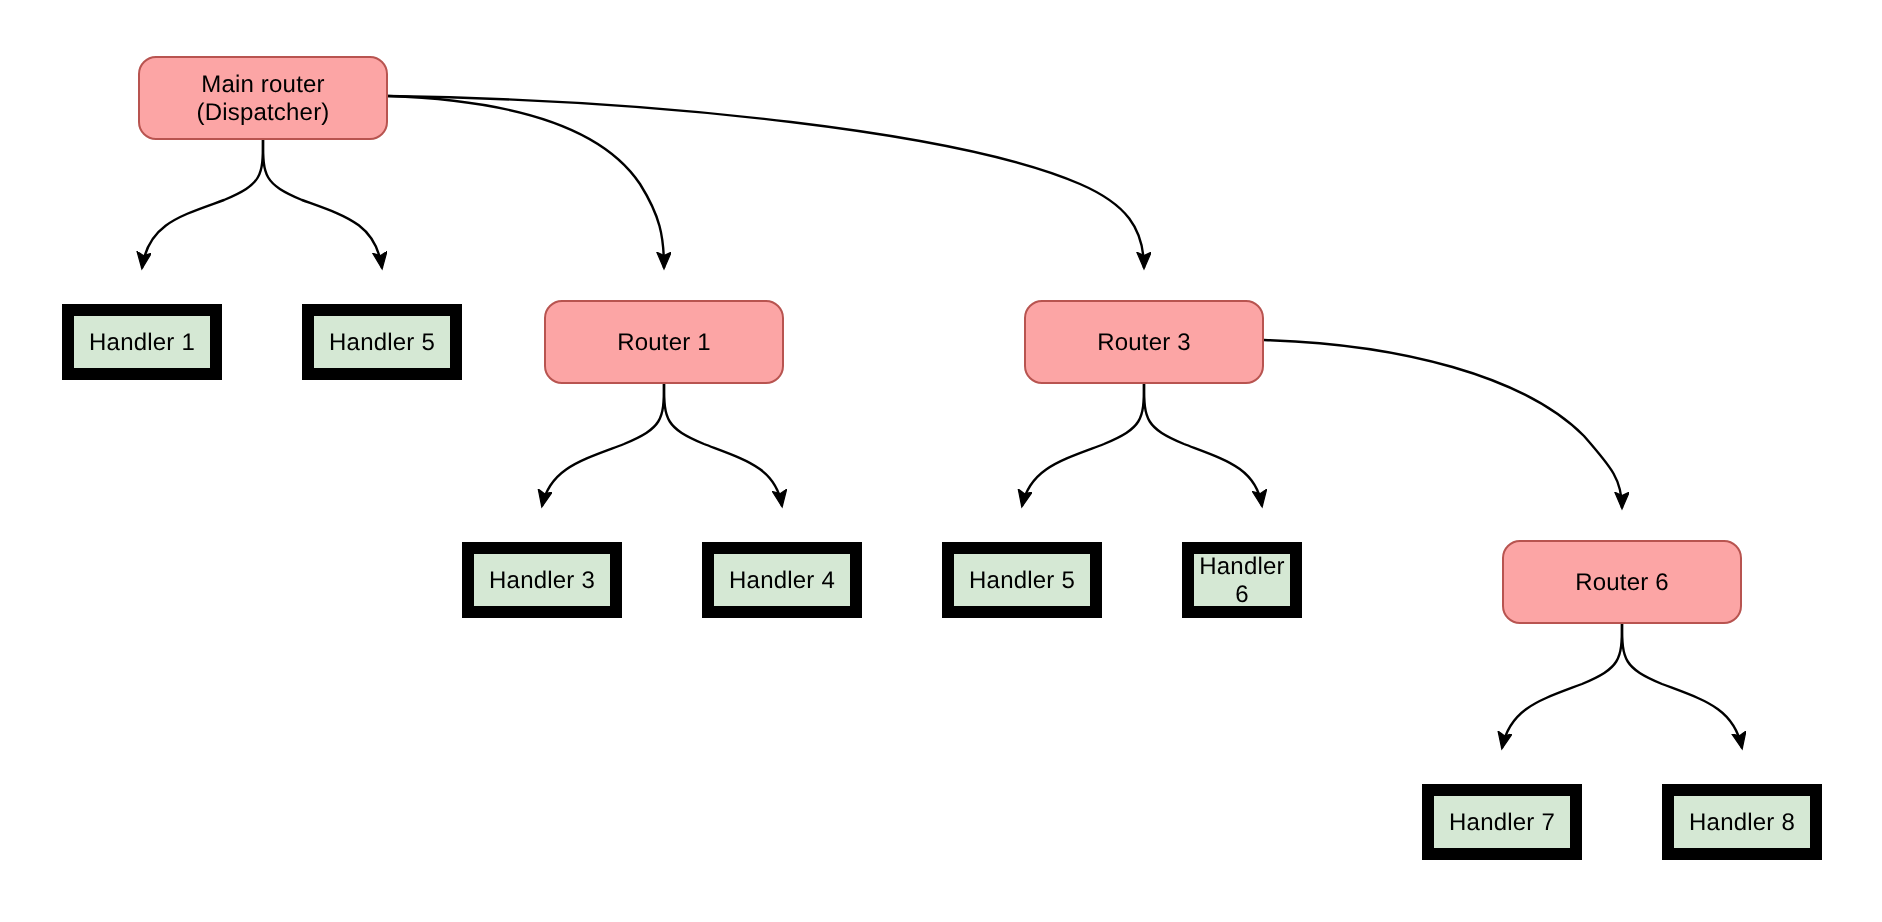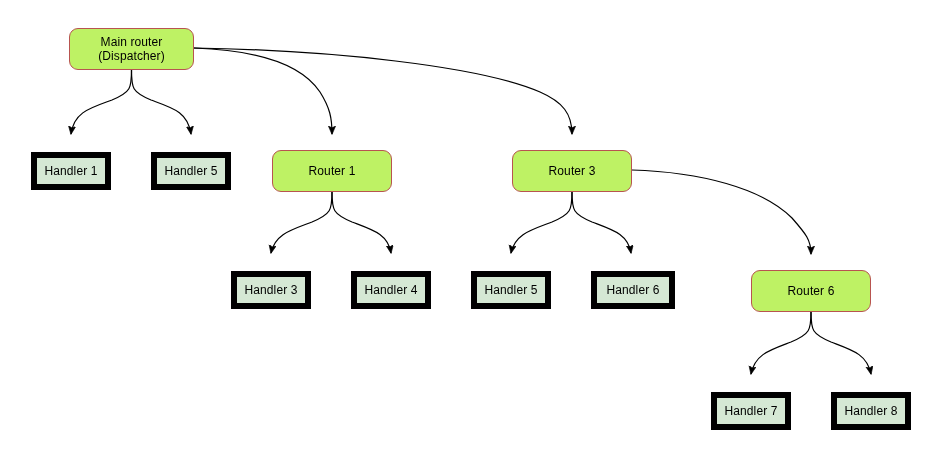--- a/index.html
+++ b/index.html
@@ -34,21 +34,21 @@
     justify-content: center;
     text-align: center;
     font-size: 12px;
     line-height: 14px;
     color: #000000;
     letter-spacing: 0.1px;
     white-space: pre-line;
     z-index: 2;
   }
   .node-router {
-    background: #bef264;
+    background: #fca5a5;
     border: 1px solid #b85450;
     border-radius: 9px;
   }
   .node-handler {
     background: #d5e8d4;
     border: 6px solid #000000;
     border-radius: 0;
   }
   .node-label {
     display: block;
@@ -96,19 +96,19 @@
   <div id="node-layer">
       <div class="node node-router" style="left: 69px; top: 28px; width: 125px; height: 42px;"><span class="node-label">Main router
 (Dispatcher)</span></div>
       <div class="node node-handler" style="left: 31px; top: 152px; width: 80px; height: 38px;"><span class="node-label">Handler 1</span></div>
       <div class="node node-handler" style="left: 151px; top: 152px; width: 80px; height: 38px;"><span class="node-label">Handler 5</span></div>
       <div class="node node-router" style="left: 272px; top: 150px; width: 120px; height: 42px;"><span class="node-label">Router 1</span></div>
       <div class="node node-router" style="left: 512px; top: 150px; width: 120px; height: 42px;"><span class="node-label">Router 3</span></div>
       <div class="node node-handler" style="left: 231px; top: 271px; width: 80px; height: 38px;"><span class="node-label">Handler 3</span></div>
       <div class="node node-handler" style="left: 351px; top: 271px; width: 80px; height: 38px;"><span class="node-label">Handler 4</span></div>
       <div class="node node-handler" style="left: 471px; top: 271px; width: 80px; height: 38px;"><span class="node-label">Handler 5</span></div>
-      <div class="node node-handler" style="left: 591px; top: 271px; width: 84px; height: 38px;"><span class="node-label">Handler 6</span></div>
+      <div class="node node-handler" style="left: 591px; top: 271px; width: 60px; height: 38px;"><span class="node-label">Handler 6</span></div>
       <div class="node node-router" style="left: 751px; top: 270px; width: 120px; height: 42px;"><span class="node-label">Router 6</span></div>
       <div class="node node-handler" style="left: 711px; top: 392px; width: 80px; height: 38px;"><span class="node-label">Handler 7</span></div>
       <div class="node node-handler" style="left: 831px; top: 392px; width: 80px; height: 38px;"><span class="node-label">Handler 8</span></div>
     </div>
 
 </div>
 
 </body></html>

